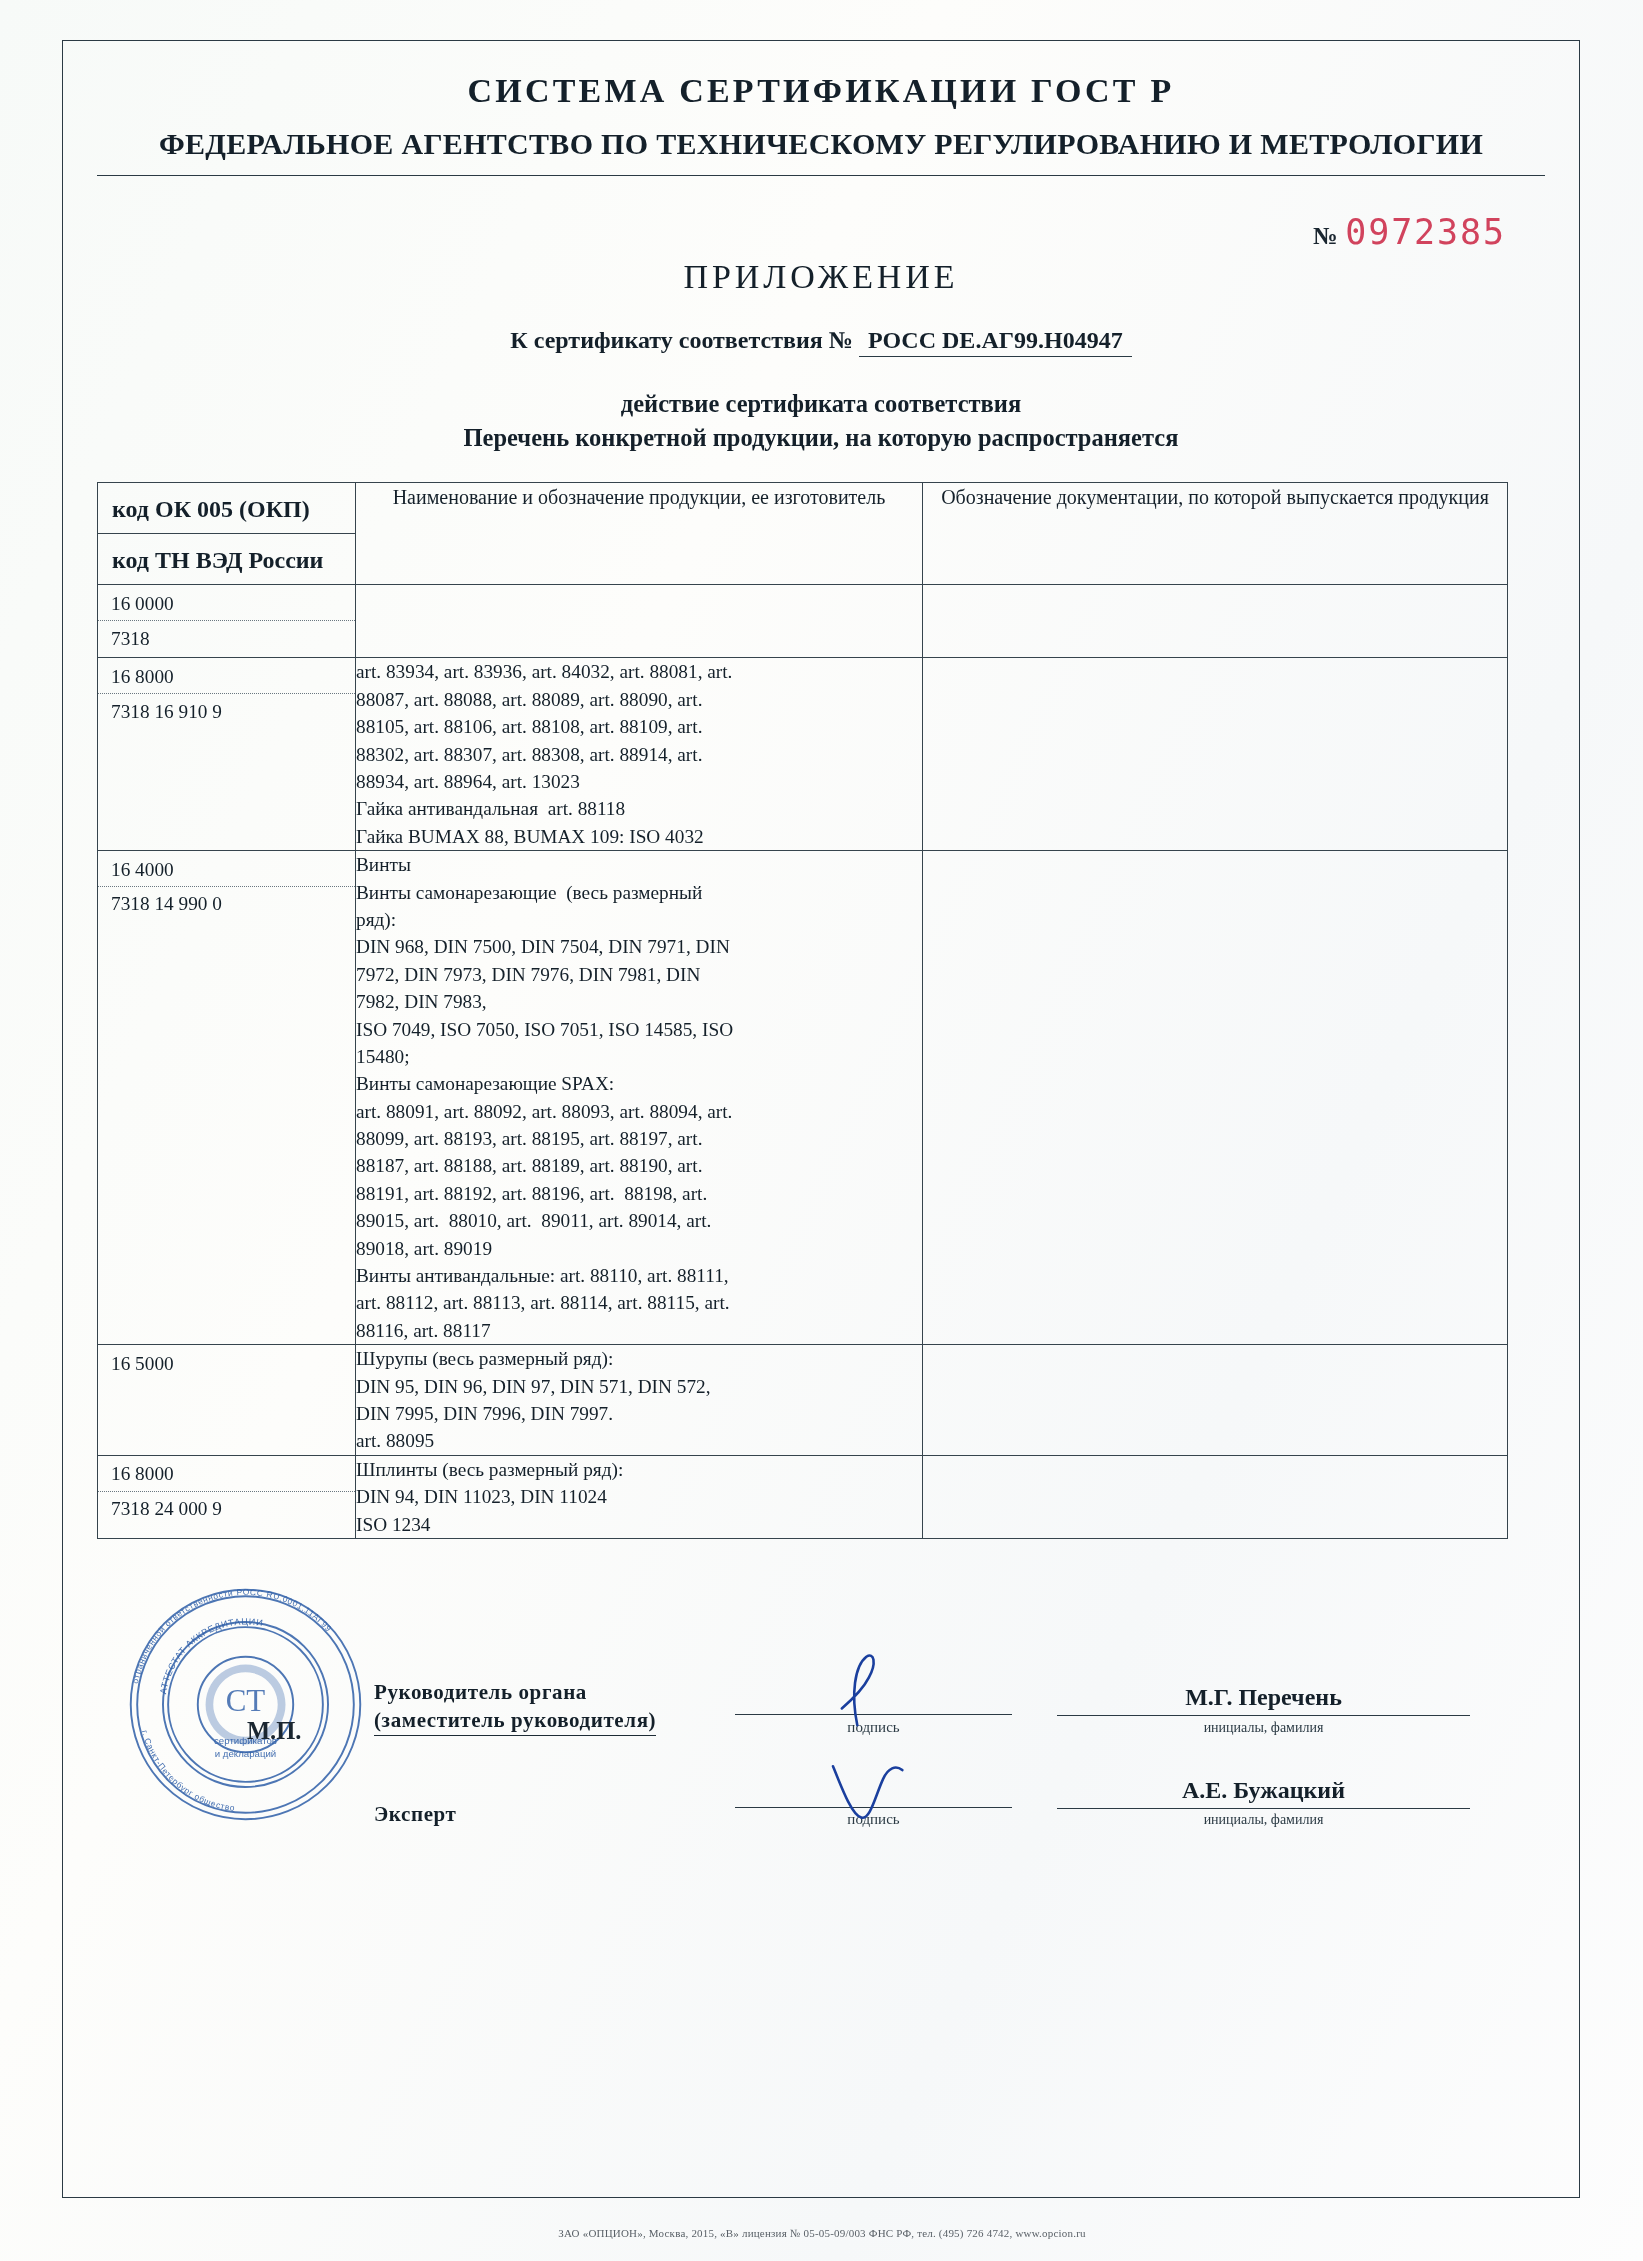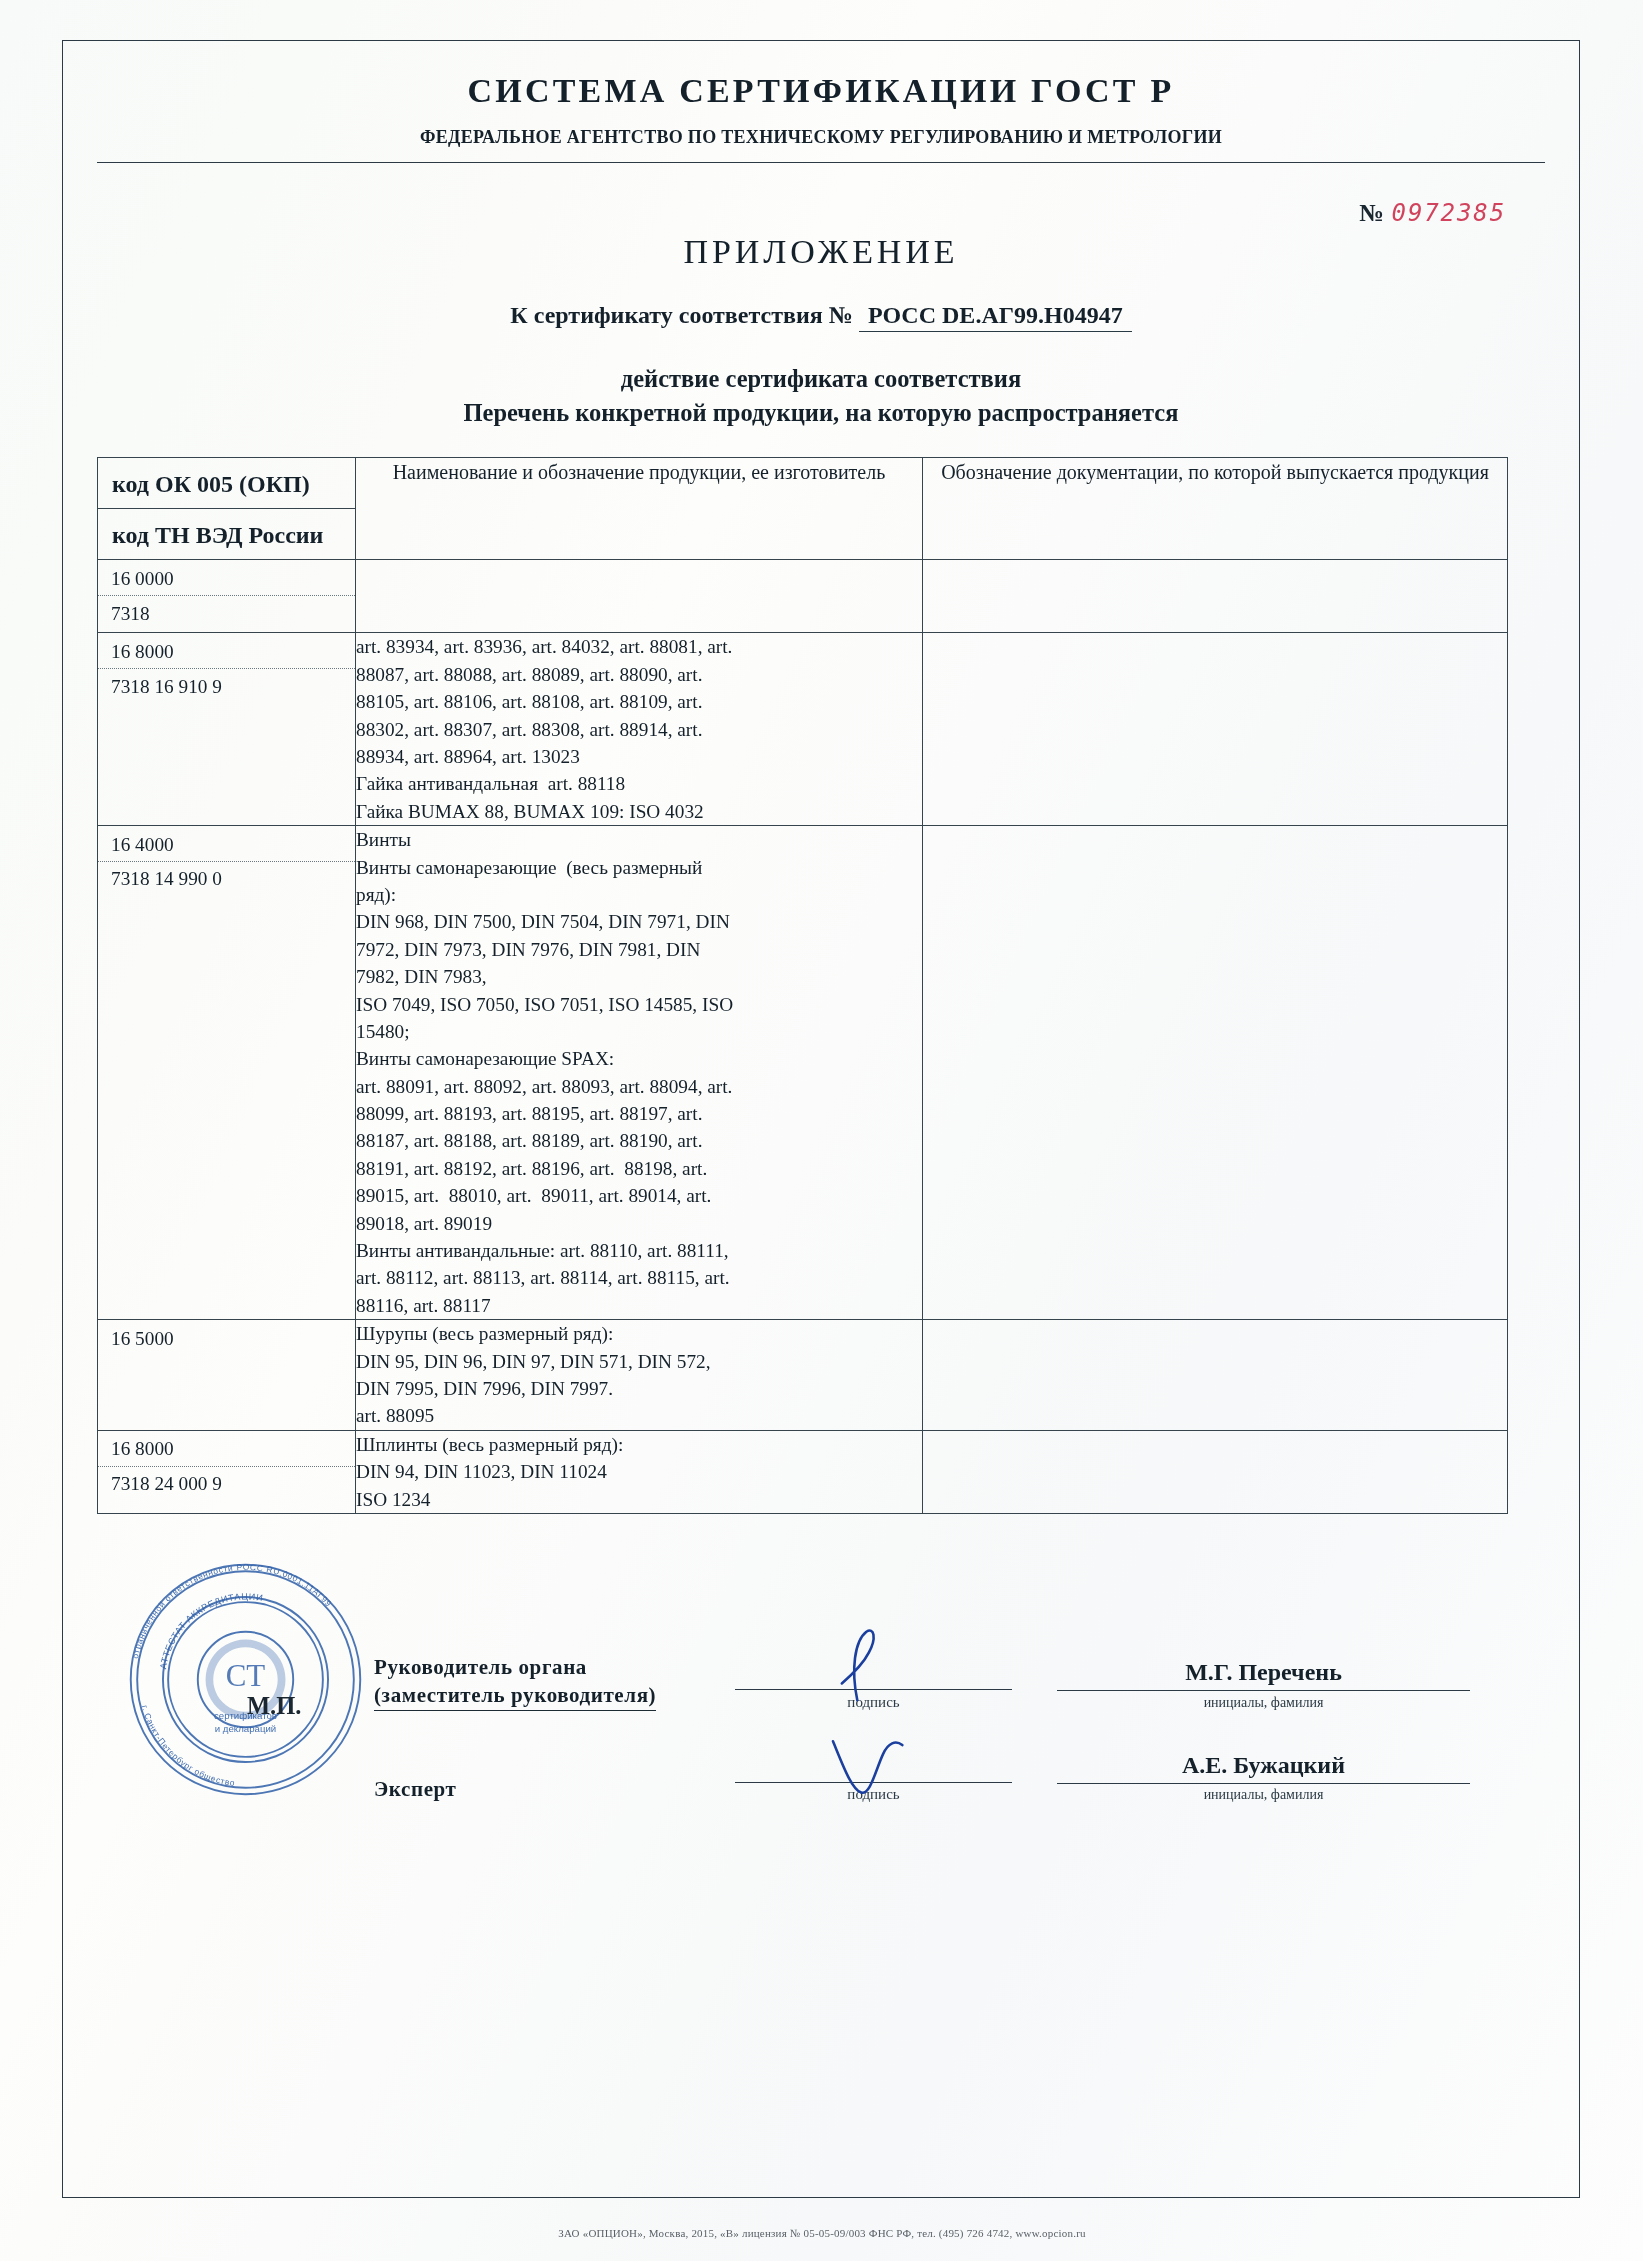--- a/index.html
+++ b/index.html
@@ -50,21 +50,21 @@
   .hdr-title {
     text-align: center;
     font-size: 34px;
     font-weight: bold;
     letter-spacing: 3.2px;
     margin-top: 31px;
     color: #14202a;
   }
   .hdr-sub {
     text-align: center;
-    font-size: 18px;
+    font-size: 30px;
     font-weight: bold;
     letter-spacing: 0.3px;
     margin-top: 17px;
     color: #14202a;
   }
   .hdr-rule {
     border: 0;
     border-top: 1.9px solid #2b3a44;
     margin: 14px 0 0 0;
   }
@@ -78,24 +78,23 @@
     padding-right: 39px;
   }
   .num-label {
     font-size: 24.5px;
     font-weight: bold;
     color: #1a2630;
     margin-right: 7.7px;
   }
   .num-value {
     font-family: "DejaVu Sans Mono", monospace;
-    font-size: 24px;
+    font-size: 35px;
     letter-spacing: 1.9px;
     color: #d1435d;
-    font-style: italic;
   }
 
   
   .doc-title {
     text-align: center;
     font-size: 34px;
     font-weight: normal;
     letter-spacing: 3.9px;
     margin-top: 6.4px;
     color: #14202a;

